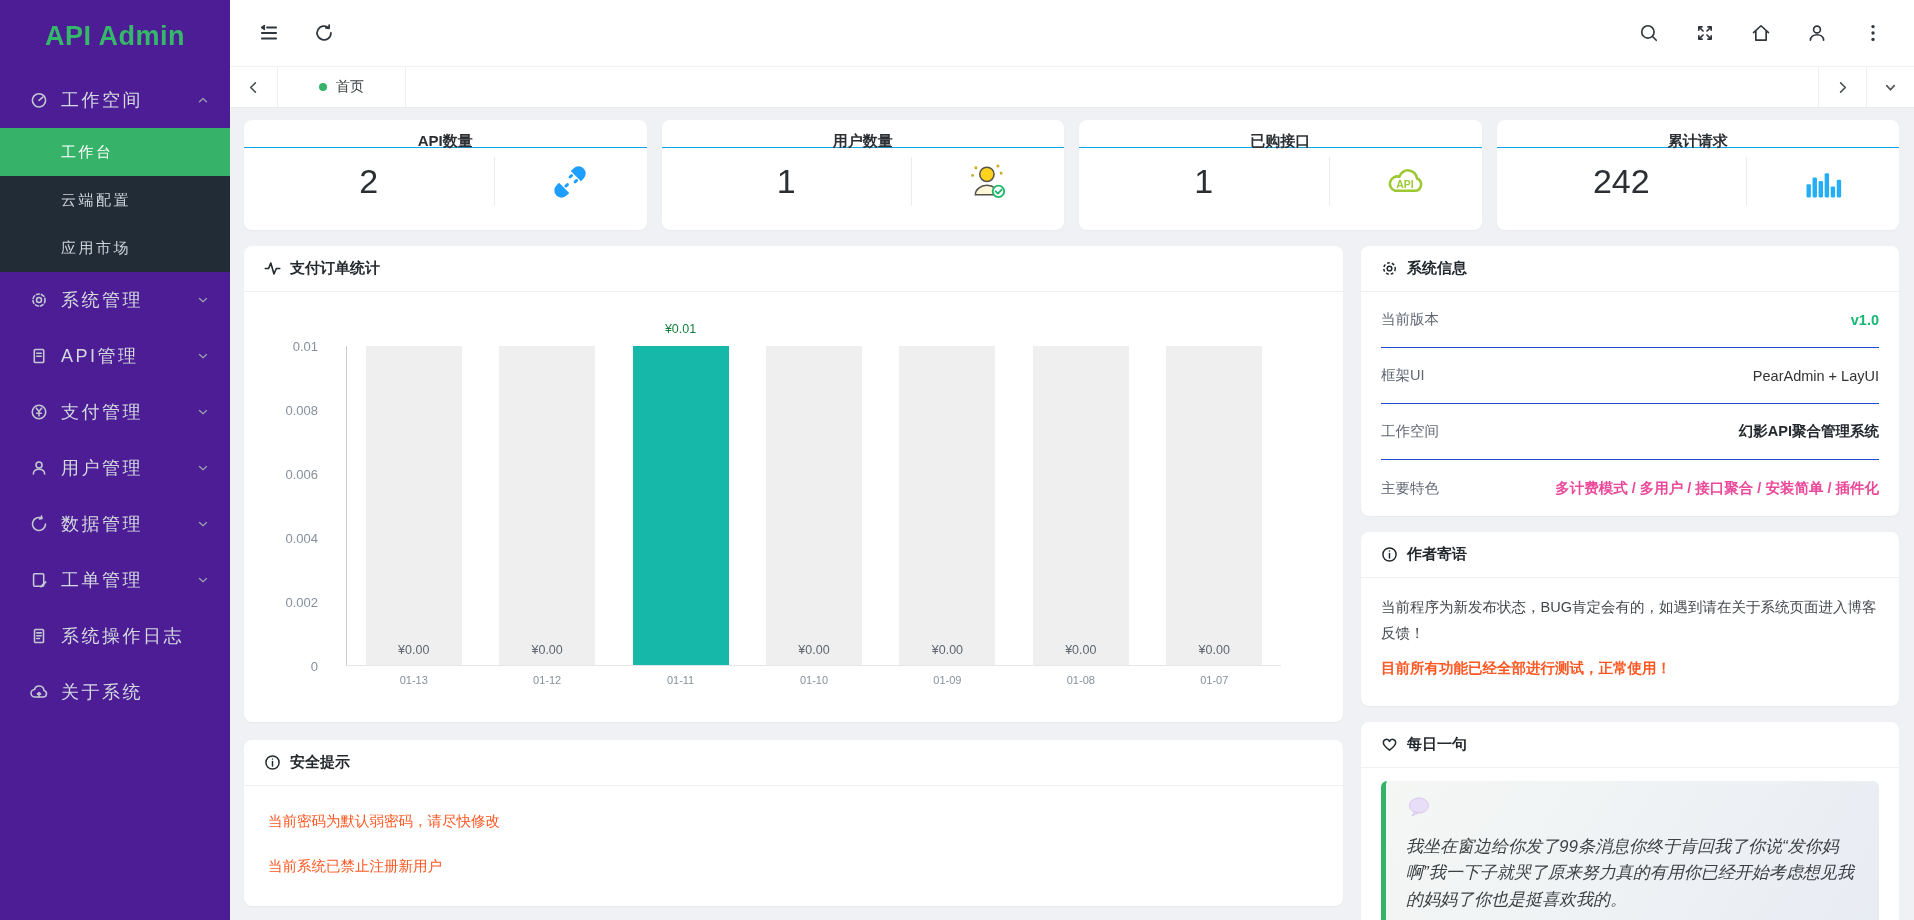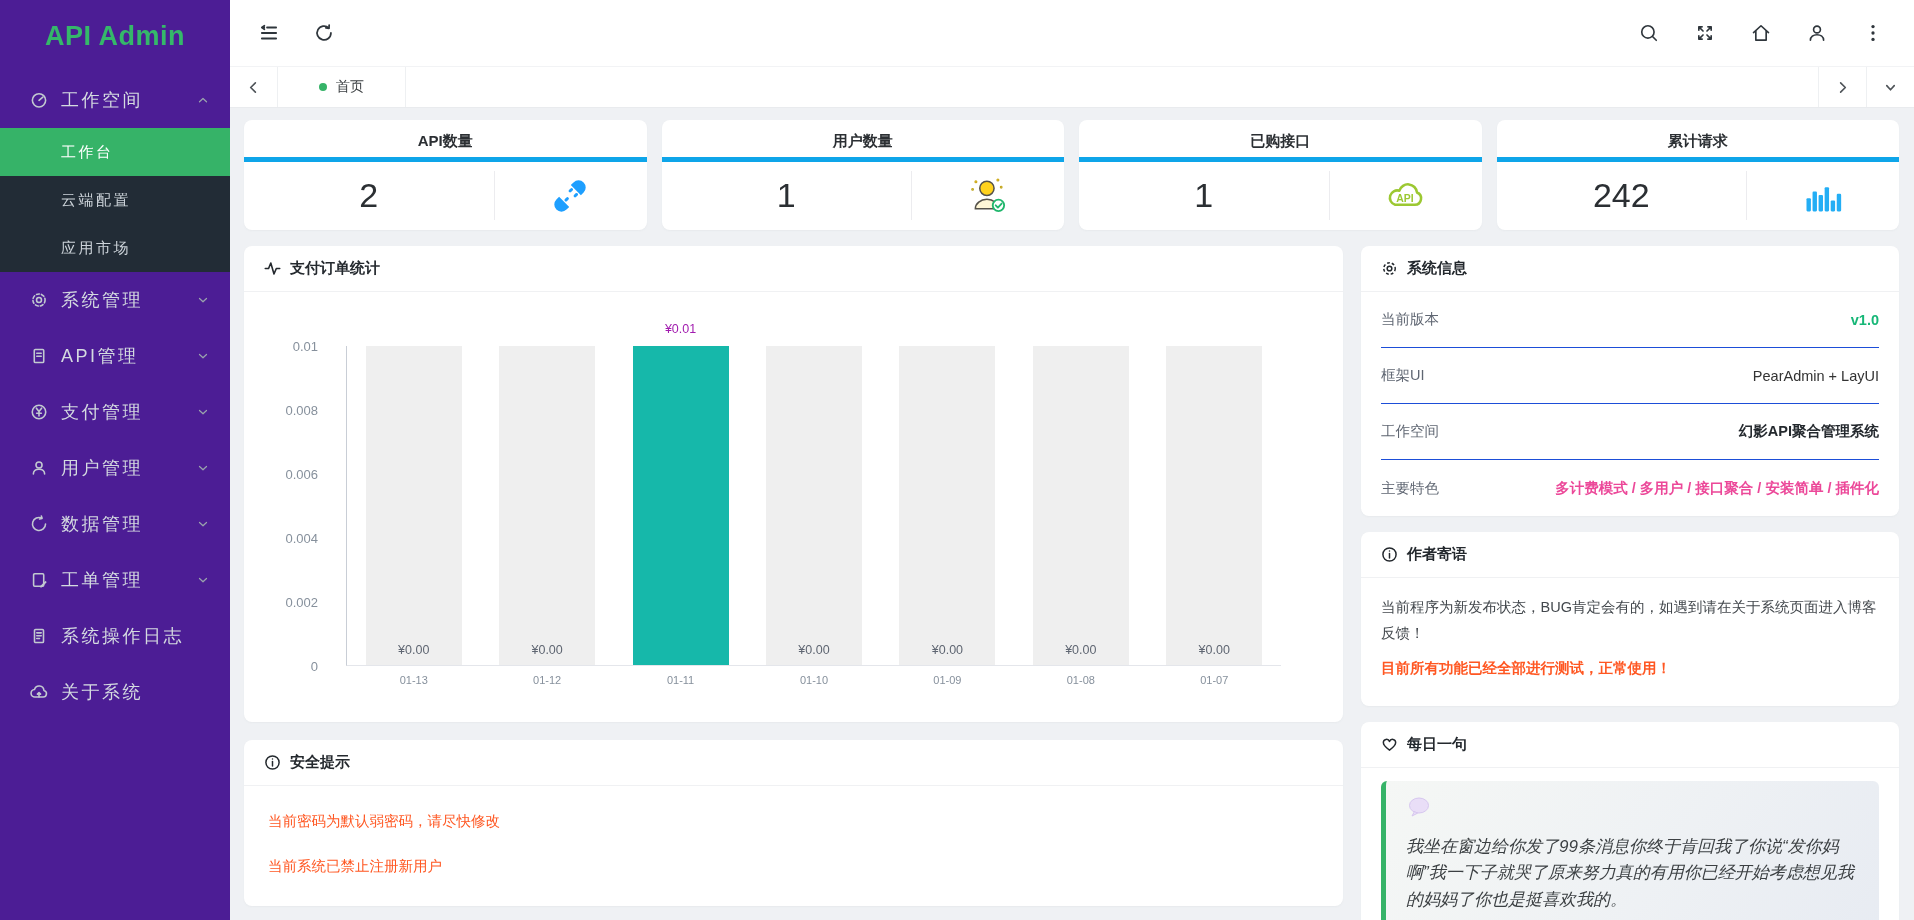--- a/index.html
+++ b/index.html
@@ -37,21 +37,21 @@
   .dot { width:8px; height:8px; border-radius:50%; background:#36b368; }
   .tab-spacer { flex:1; }
 
   .content { flex:1; padding:12px 15px 0 14px; overflow:hidden; }
 
   .card { background:#fff; border-radius:8px; box-shadow:0 1px 2px rgba(120,130,140,.06); }
 
   
   .stat-row { display:flex; gap:15px; margin-bottom:16px; }
   .stat-card { flex:1; height:110px; overflow:hidden; }
-  .stat-title { height:42px; line-height:42px; text-align:center; font-size:15px; font-weight:bold; color:#2b2f33; border-bottom:5px solid #0ea5e9; }
+  .stat-title { height:28px; line-height:42px; text-align:center; font-size:15px; font-weight:bold; color:#2b2f33; border-bottom:1px solid #0ea5e9; }
   .stat-body { height:67px; display:flex; align-items:center; position:relative; }
   .stat-value { flex:0 0 62%; text-align:center; font-size:34px; color:#2b2f33; }
   .stat-divider { position:absolute; left:62%; top:9px; bottom:9px; width:1px; background:#ececef; }
   .stat-icon { flex:1; display:flex; justify-content:center; }
   .stat-icon svg { width:44px; height:44px; }
 
   .cols { display:flex; gap:18px; }
   .col-left { width:1099px; flex-shrink:0; display:flex; flex-direction:column; }
   .col-right { flex:1; display:flex; flex-direction:column; gap:16px; }
 
@@ -63,21 +63,21 @@
   .chart-card { height:476px; margin-bottom:18px; }
   .chart { position:relative; height:430px; }
   .y-axis { position:absolute; left:0; top:54px; bottom:56px; width:90px; }
   .ytick { position:absolute; right:16px; transform:translateY(-50%); font-size:13px; color:#86909c; }
   .plot { position:absolute; left:102px; right:62px; top:54px; bottom:56px; border-left:1px solid #c9ced6; border-bottom:1px solid #e4e6eb; display:flex; }
   .bar-col { flex:1; position:relative; display:flex; justify-content:center; }
   .bar-track { width:96px; height:100%; background:#efefef; position:relative; }
   .bar-fill { position:absolute; left:0; right:0; bottom:0; background:#16b8aa; }
   .bar-label { position:absolute; left:0; width:100%; text-align:center; font-size:12.5px; color:#5f6672; }
   .bar-label.zero { bottom:8px; }
-  .bar-label.top { top:-24px; color:#a21caf; }
+  .bar-label.top { top:-24px; color:#15803d; }
   .xtick { position:absolute; top:100%; margin-top:9px; left:0; width:100%; text-align:center; font-size:11px; color:#86909c; }
 
   
   .security-card { height:166px; }
   .sec-body { padding:26px 24px 0; }
   .warn-line { color:#ff5722; font-size:14.5px; margin-bottom:26px; }
 
   
   .sysinfo-card { height:270px; overflow:hidden; }
   .info-row { height:56px; margin:0 20px; display:flex; align-items:center; justify-content:space-between; border-bottom:1px solid #1d4ed8; font-size:14.5px; }

